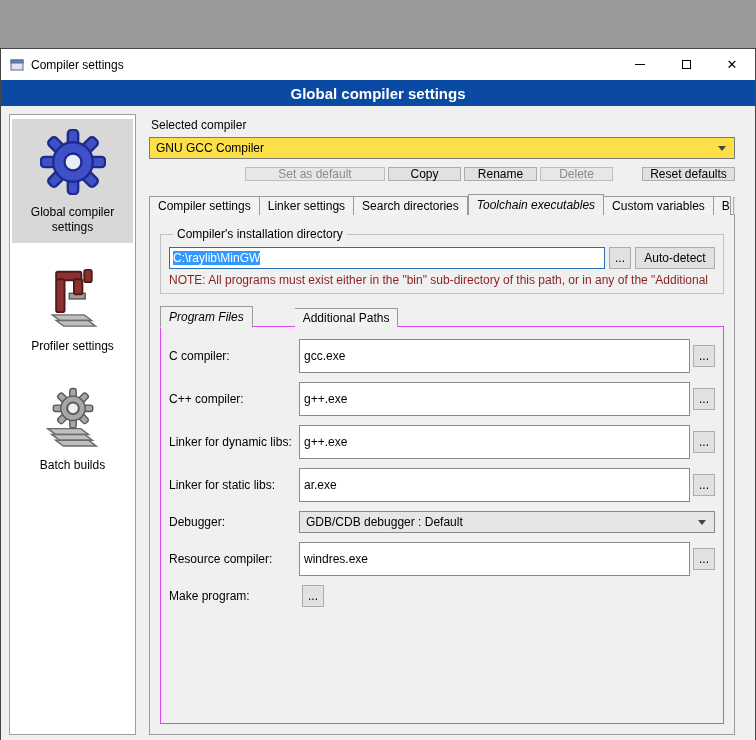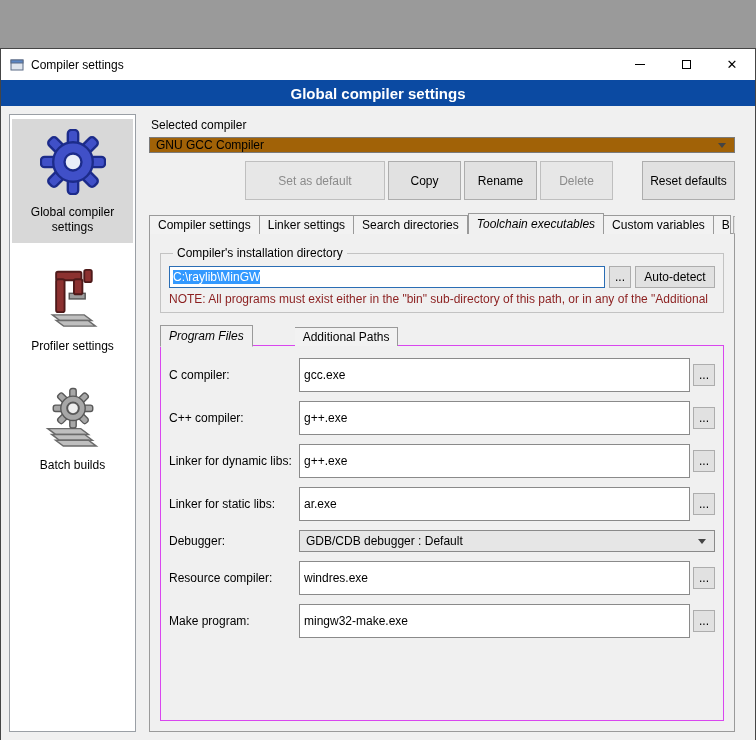--- a/index.html
+++ b/index.html
@@ -27,25 +27,25 @@
   
   .sidebar { width:127px; flex:0 0 127px; background:#fff; border:1px solid #9a9fa5; padding:4px 2px; display:flex; flex-direction:column; overflow:hidden; }
   .side-item { width:100%; padding:10px 2px 8px; display:flex; flex-direction:column; align-items:center; gap:10px; text-align:center; margin-bottom:14px; }
   .side-item.selected { background:#d8d8d8; }
   .side-label { font-size:12px; line-height:1.25; }
   .side-icon { display:inline-flex; }
 
   
   .main { flex:1 1 auto; min-width:0; display:flex; flex-direction:column; padding:2px 12px 0 2px; }
   .sc-label { margin:2px 0 5px 2px; }
-  .combo { height:16px; border:1px solid #7a7a7a; background:#a16207; display:flex; align-items:center; padding:0 8px 0 6px; }
+  .combo { height:22px; border:1px solid #7a7a7a; background:#fde047; display:flex; align-items:center; padding:0 8px 0 6px; }
   .combo.gray { background:#e6e6e6; border-color:#8a8a8a; }
   .chev { width:0; height:0; border-left:4px solid transparent; border-right:4px solid transparent; border-top:5px solid #444; margin-left:auto; }
 
-  .btn { height:39px; background:#e1e1e1; border:1px solid #adadad; font-family:inherit; font-size:12px; color:#000; display:inline-flex; align-items:center; justify-content:center; cursor:default; }
+  .btn { height:14px; background:#e1e1e1; border:1px solid #adadad; font-family:inherit; font-size:12px; color:#000; display:inline-flex; align-items:center; justify-content:center; cursor:default; }
   .btn.disabled { color:#8b8b8b; border-color:#bfbfbf; background:#e7e7e7; }
 
   .btn-row { display:flex; justify-content:flex-end; gap:3px; margin-top:8px; }
   .btn-setdefault { width:140px; }
   .btn-copy, .btn-rename, .btn-delete { width:73px; }
   .btn-reset { width:93px; margin-left:26px; }
 
   
   .tabstrip { display:flex; align-items:flex-end; margin-top:13px; position:relative; z-index:2; overflow:hidden; }
   .tab { padding:0 8px; height:19px; display:flex; align-items:center; background:#f2f2f2; border:1px solid #9a9a9a; border-bottom:none; white-space:nowrap; flex:0 0 auto; cursor:default; }
@@ -265,23 +265,20 @@
           <div class="field-row">
             <span class="field-label">Resource compiler:</span>
             <div class="field-input">
                 <span>windres.exe</span>
               </div>
             <button class="btn browse-btn">...</button>
           </div>
 
           <div class="field-row">
             <span class="field-label">Make program:</span>
-            <div class="field-input">
-                <span>mingw32-make.exe</span>
-              </div>
             <button class="btn browse-btn">...</button>
           </div>
 
         </div>
       </div>
     </div>
   </div>
 
   <div class="footer">
     <button class="btn btn-ok">OK</button>

